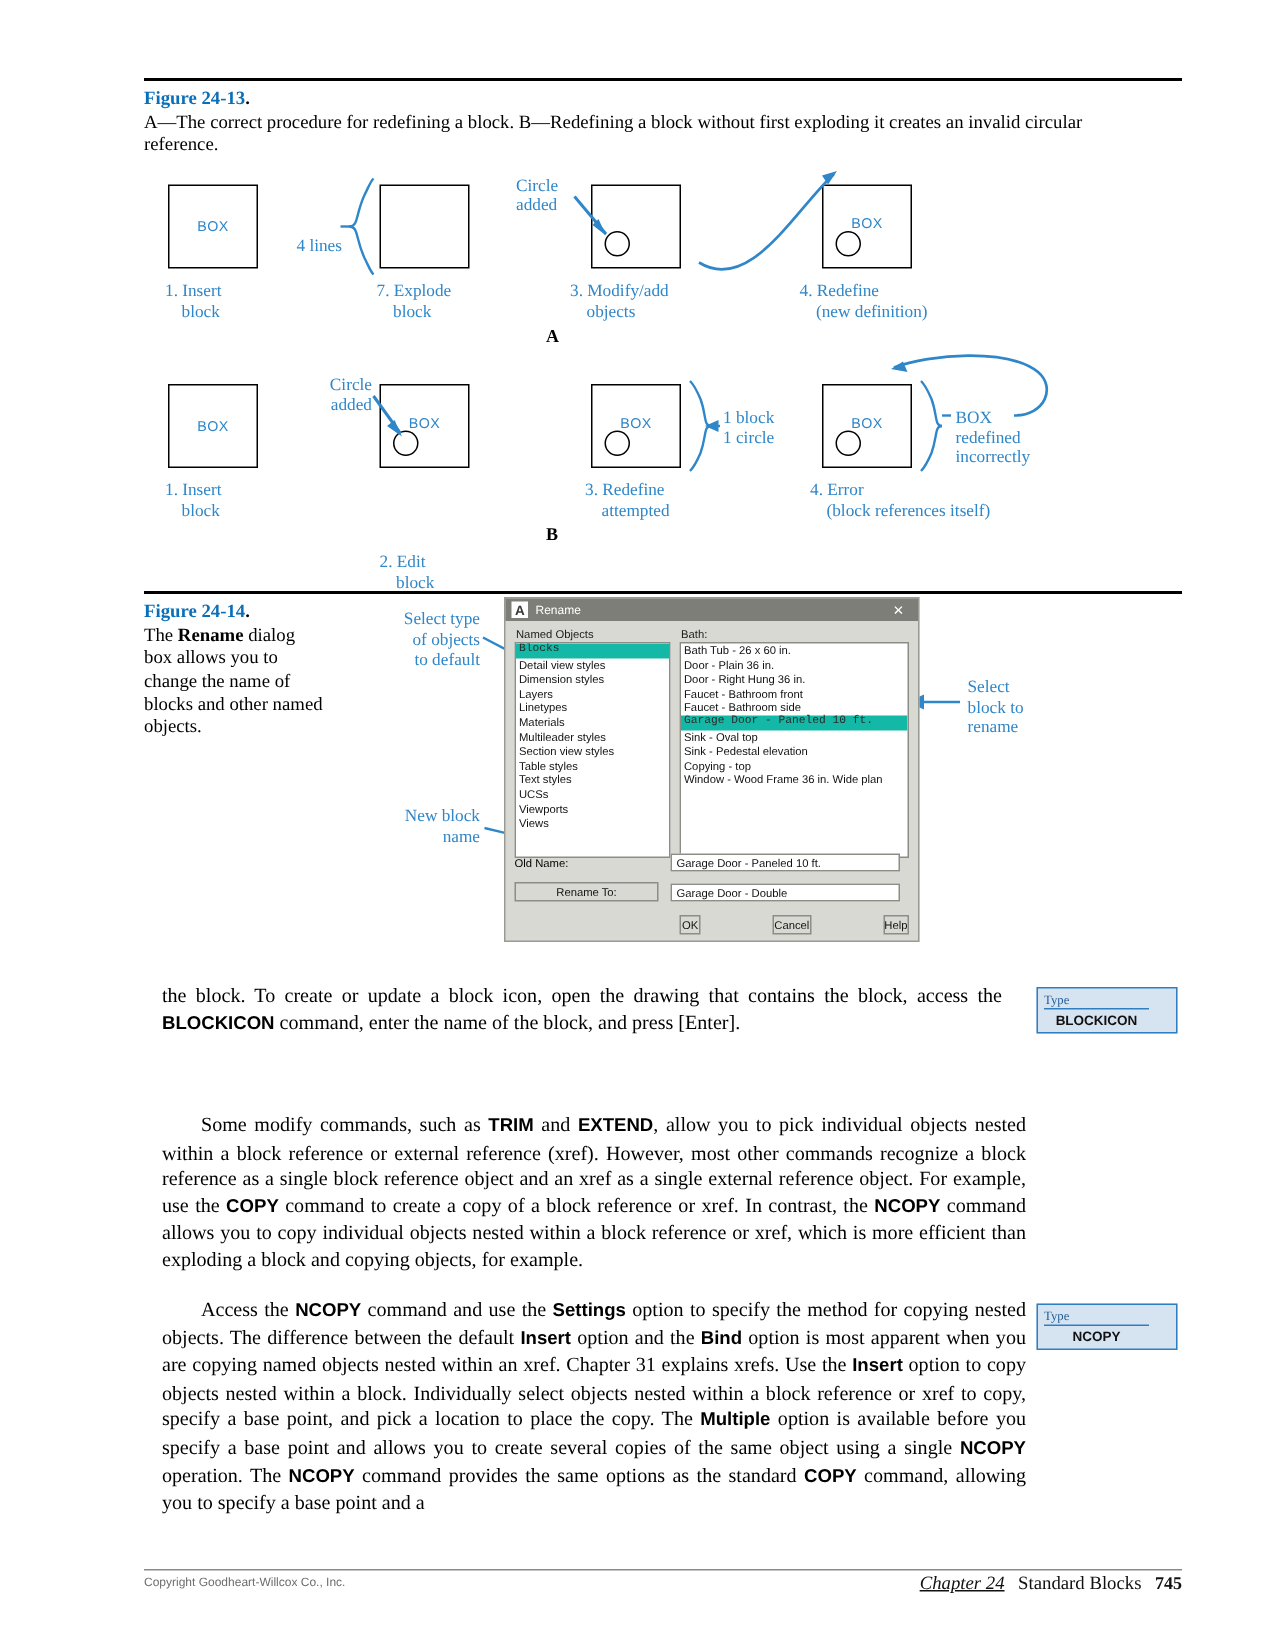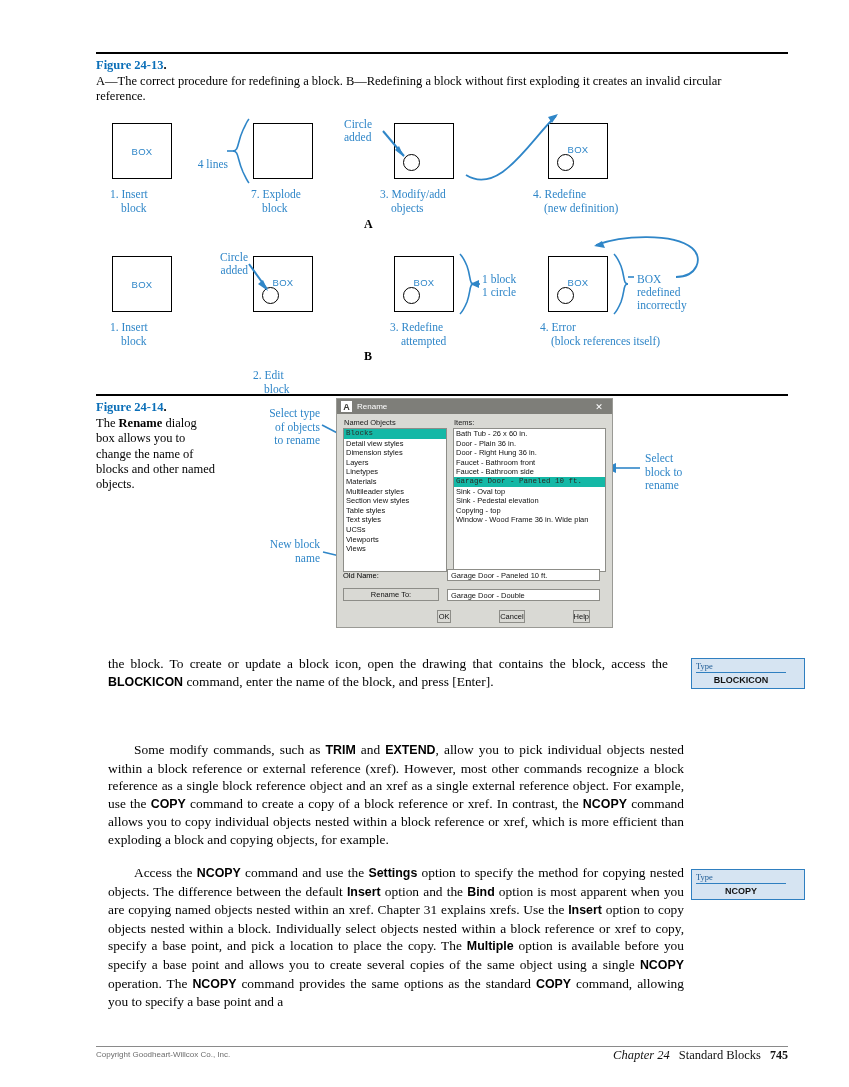--- a/index.html
+++ b/index.html
@@ -151,21 +151,21 @@
   .btn {
     background: #d9d9d4;
     border: 1px solid #8d8d88;
     font-size: 7.5px;
     color: #111;
     text-align: center;
     font-family: "Liberation Sans", sans-serif;
   }
   #btn-renameto { width: 96px; height: 13px; line-height: 12px; margin-right: 8px; }
   #row-buttons {
-    position: absolute; left: 100px; top: 196px;
+    position: absolute; left: 116px; top: 196px;
     width: 153px; display: flex; justify-content: space-between; gap: 48px;
   }
   #row-buttons .btn { width: 47px; height: 13px; line-height: 12px; }
 
   
   .callout {
     position: absolute;
     color: #2f86c8;
     font-family: "Liberation Serif", serif;
     font-size: 11.5px;
@@ -192,21 +192,21 @@
     font-family: "Liberation Sans", sans-serif;
     font-size: 19px;
     font-weight: bold;
     margin: 0;
     letter-spacing: -0.2px;
   }
 
   
   .typebox {
     position: absolute;
-    width: 114px;
+    width: 94px;
     border: 1px solid #2f7fc0;
     background: #d6e4f2;
     padding: 2px 18px 3px 4px;
   }
   .typebox .t-lbl {
     color: #1f5c96;
     font-family: "Liberation Serif", serif;
     font-size: 8.5px;
     border-bottom: 1.5px solid #2f7fc0;
     padding-bottom: 1px;
@@ -226,21 +226,21 @@
     position: absolute; left: 96px; top: 1050px;
     font-family: "Liberation Sans", sans-serif;
     font-size: 8px; color: #6d6d6d;
   }
   #foot-right {
     position: absolute; right: 61px; top: 1048px;
     font-family: "Liberation Serif", serif;
     font-size: 12.5px; color: #111;
     display: flex; align-items: baseline; gap: 9px;
   }
-  #foot-right .ch { font-style: italic; }
+  #foot-right .ch { font-style: italic; text-decoration: underline; }
   #foot-right .pg { font-weight: bold; font-size: 12px; }
 </style>
 </head>
 <body>
 
 <div class="page">
 
   <div class="hrule" id="fig13-rule"></div>
   <div class="fig-head" id="fig13-head">
     <span>Figure 24-13</span><span class="dot">.</span>
@@ -381,21 +381,21 @@
   <div class="fig-head" id="fig14-head">
     <span>Figure 24-14</span><span class="dot">.</span>
   </div>
   <div class="fig-cap" id="fig14-cap">
     <span>The </span><b>Rename</b><span> dialog box allows you to change the name of blocks and other named objects.</span>
   </div>
 
   <div class="callout r" style="left:225px; top:407px; width:95px;">
     <span>Select type</span><br>
     <span>of objects</span><br>
-    <span>to rename</span>
+    <span>to default</span>
   </div>
 
   <div class="callout" style="left:645px; top:452px;">
     <span>Select</span><br>
     <span>block to</span><br>
     <span>rename</span>
   </div>
 
   <div class="callout r" style="left:232px; top:538px; width:88px;font-family:Liberation Serif, serif;">
     <span>New block</span><br>
@@ -436,21 +436,21 @@
             <div class="li">Section view styles</div>
             <div class="li">Table styles</div>
             <div class="li">Text styles</div>
             <div class="li">UCSs</div>
             <div class="li">Viewports</div>
             <div class="li">Views</div>
           </div>
       </div>
 
       <div id="col-items">
-        <div class="grp-label">Items:</div>
+        <div class="grp-label">Bath:</div>
         <div class="listbox" id="items-list">
             <div class="li">Bath Tub - 26 x 60 in.</div>
             <div class="li">Door - Plain 36 in.</div>
             <div class="li">Door - Right Hung 36 in.</div>
             <div class="li">Faucet - Bathroom front</div>
             <div class="li">Faucet - Bathroom side</div>
             <div class="li sel">Garage Door - Paneled 10 ft.</div>
             <div class="li">Sink - Oval top</div>
             <div class="li">Sink - Pedestal elevation</div>
             <div class="li">Copying - top</div>

